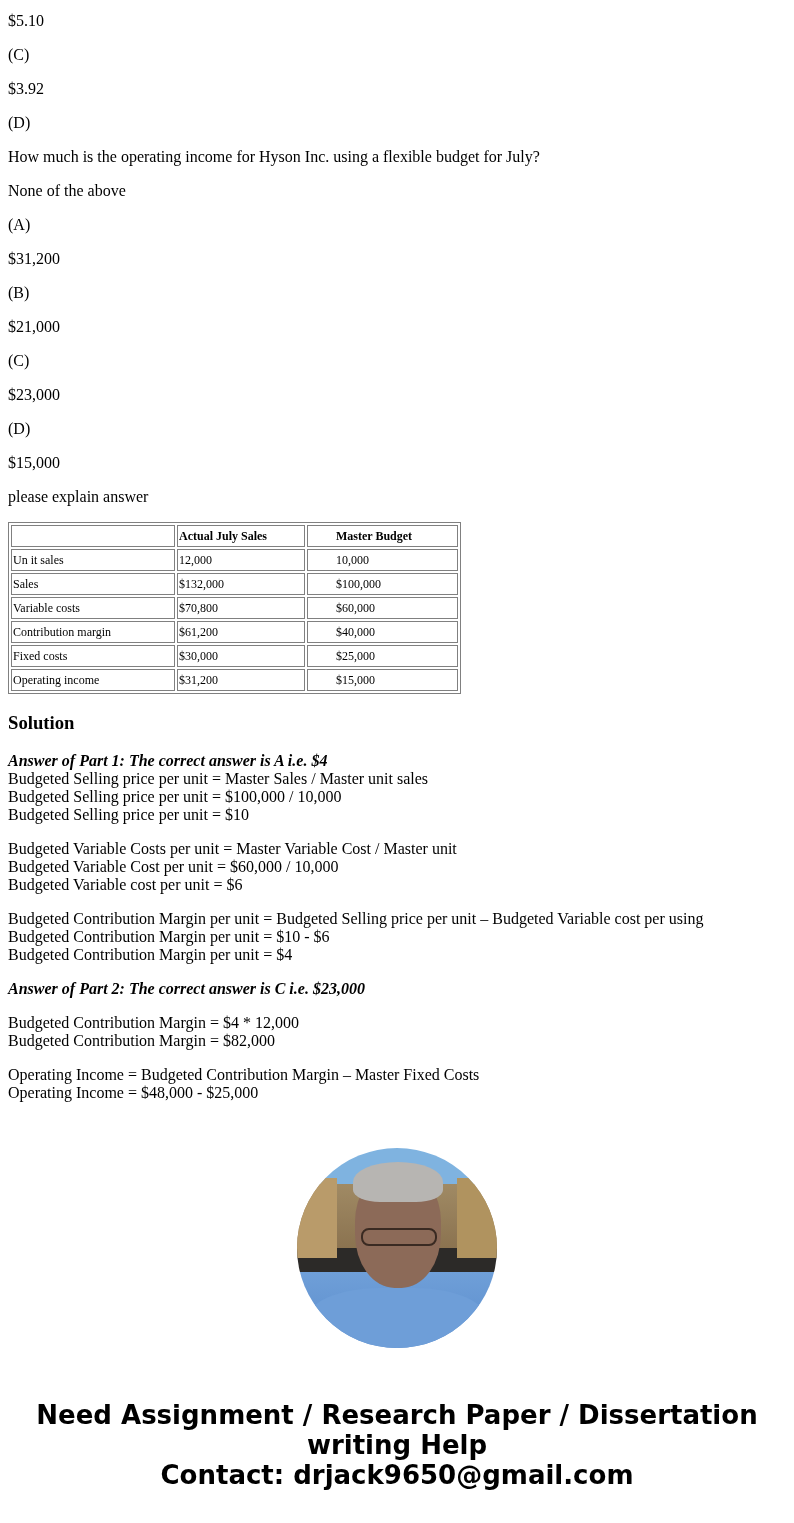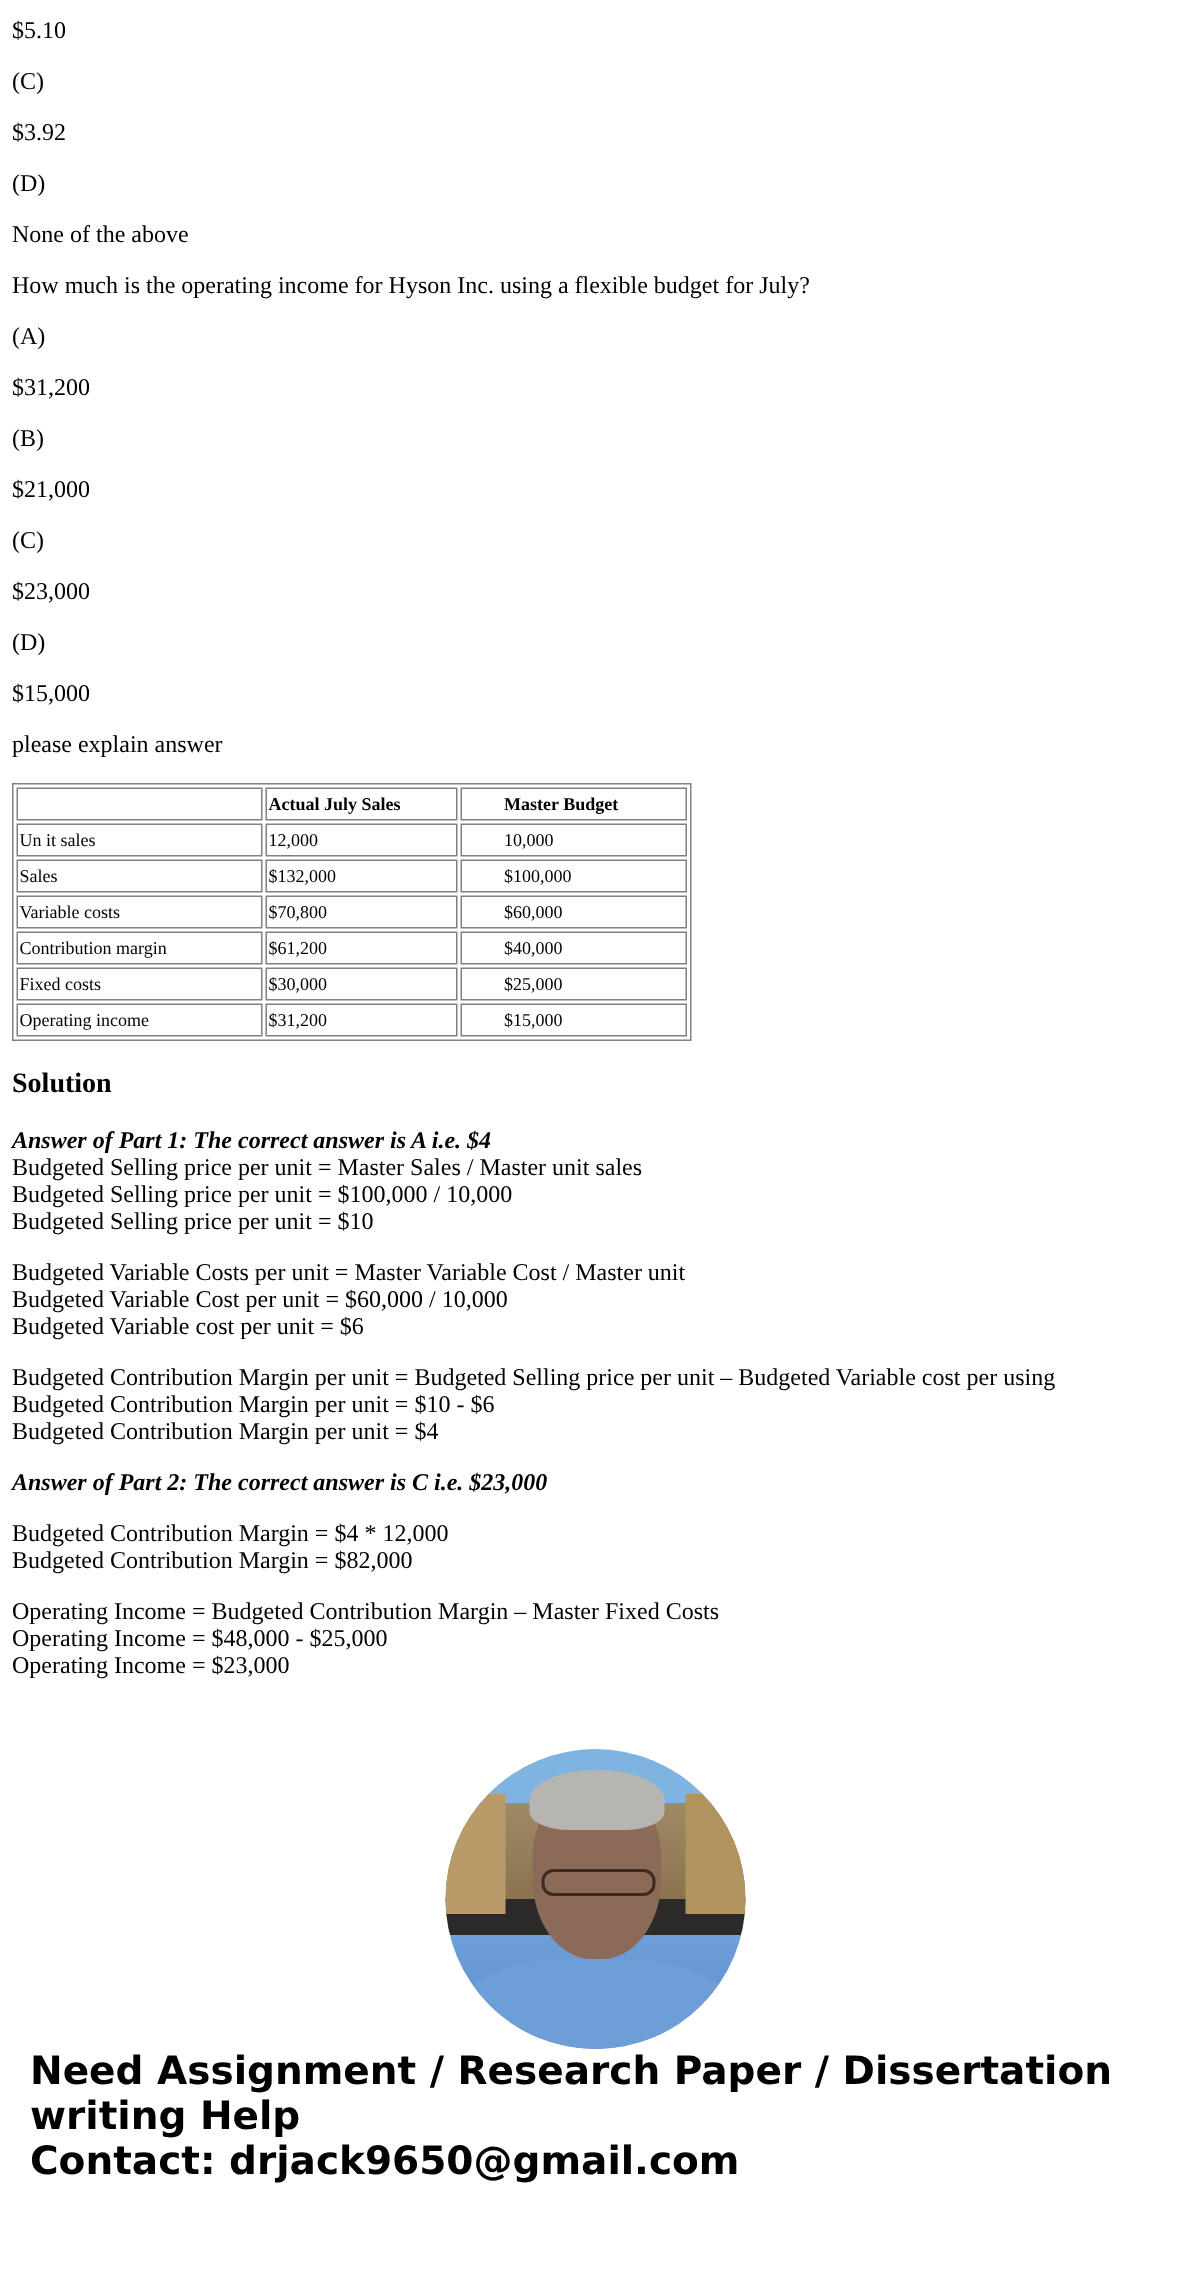--- a/index.html
+++ b/index.html
@@ -76,36 +76,38 @@
   }
   .avatar .shirt {
     position: absolute; left: 10px; top: 140px; width: 180px; height: 80px;
     background: #6e9ed8; border-radius: 40% 40% 0 0;
   }
   .promo {
     font-family: "DejaVu Sans", sans-serif;
     font-weight: bold;
     font-size: 26px;
     line-height: 30px;
+    text-align: center;
+    margin-top: 52px;
     padding: 0 20px;
   }
   .promo .line { display: block; }
 </style>
 </head>
 <body>
 
 <div class="content">
 
   <p class="first">$5.10</p>
   <p>(C)</p>
   <p>$3.92</p>
   <p>(D)</p>
+  <p>How much is the operating income for Hyson Inc. using a flexible budget for July?</p>
+
   <p>None of the above</p>
-
-  <p>How much is the operating income for Hyson Inc. using a flexible budget for July?</p>
   <p>(A)</p>
   <p>$31,200</p>
   <p>(B)</p>
   <p>$21,000</p>
   <p>(C)</p>
   <p>$23,000</p>
   <p>(D)</p>
   <p>$15,000</p>
   <p>please explain answer</p>
 
@@ -175,21 +177,20 @@
   </div>
 
   <div class="block">
     <span class="line">Budgeted Contribution Margin = $4 * 12,000</span>
     <span class="line">Budgeted Contribution Margin = $82,000</span>
   </div>
 
   <div class="block">
     <span class="line">Operating Income = Budgeted Contribution Margin – Master Fixed Costs</span>
     <span class="line">Operating Income = $48,000 - $25,000</span>
-    <span class="line">Operating Income = $23,000</span>
   </div>
 </div>
 
 <div class="avatar-wrap">
   <div class="avatar">
     <div class="panel-left"></div>
     <div class="panel-right"></div>
     <div class="shirt"></div>
     <div class="face"></div>
     <div class="hair"></div>

